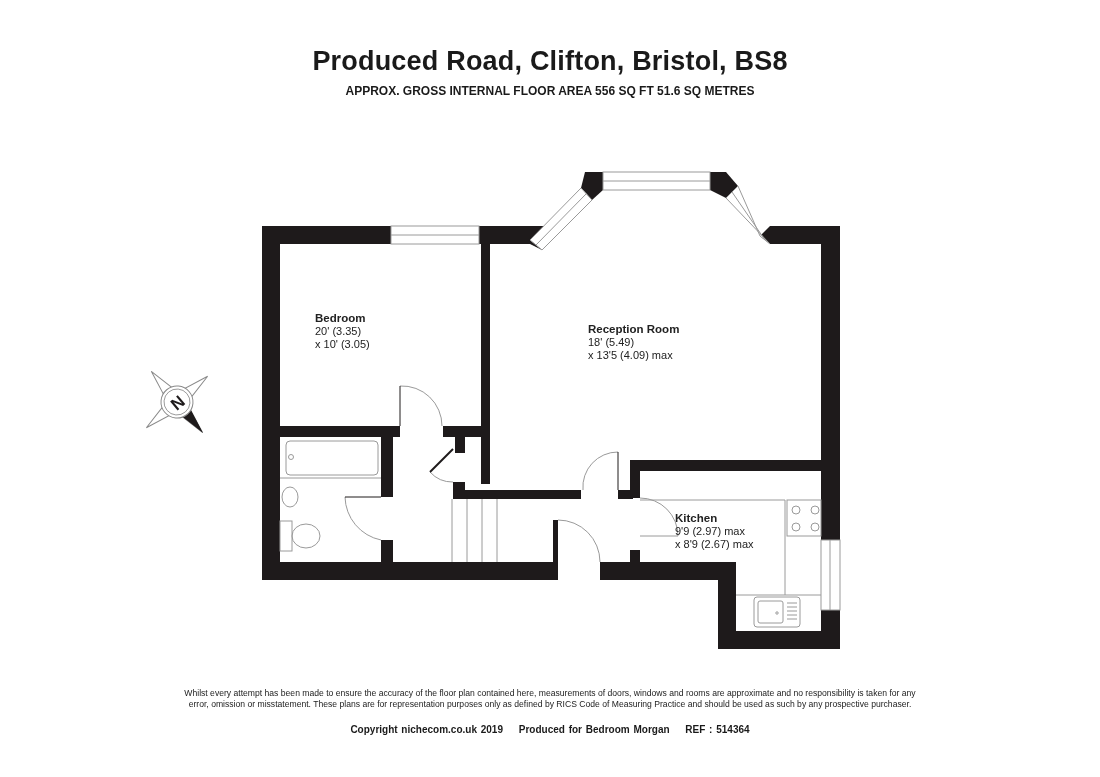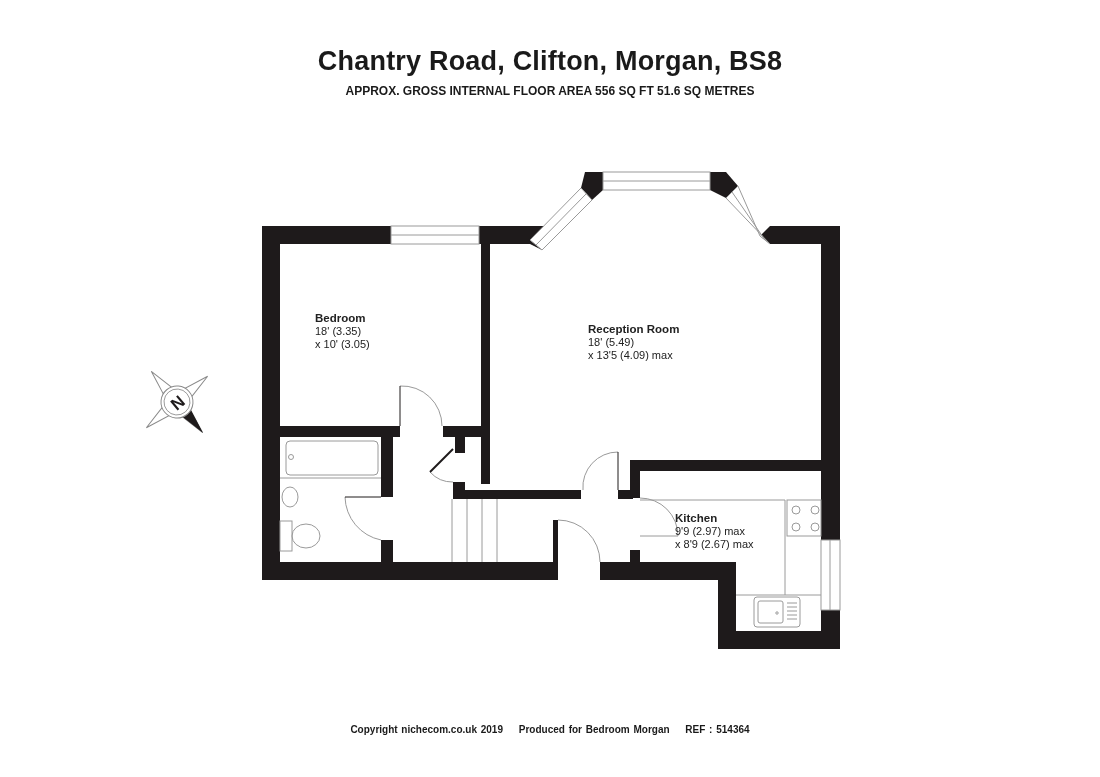--- a/index.html
+++ b/index.html
@@ -11,21 +11,21 @@
   .label .name { font-weight: bold; font-size: 11.5px; display: block; }
   .label span { display: block; }
   .disclaimer { position: absolute; left: 100px; width: 900px; top: 688px; text-align: center; font-size: 8.6px; line-height: 11px; color: #222; }
   .disclaimer span { display: block; }
   .footer { position: absolute; left: 0; width: 1100px; top: 724px; text-align: center; font-size: 10px; font-weight: bold; word-spacing: 1px; }
   .footer span { margin: 5px 6px; }
 </style>
 </head>
 <body>
 
-<div class="title">Chantry Road, Clifton, Morgan, BS8</div>
+<div class="title">Produced Road, Clifton, Bristol, BS8</div>
 <div class="subtitle">APPROX. GROSS INTERNAL FLOOR AREA 556 SQ FT 51.6 SQ METRES</div>
 
 <svg class="plan" width="1100" height="777" viewBox="0 0 1100 777" xmlns="http://www.w3.org/2000/svg">
   <g fill="#1e1a1b">
 
     <rect x="262" y="226" width="18" height="354"></rect>
 
     <rect x="262" y="226" width="129" height="18"></rect>
 
     <rect x="479" y="226" width="60" height="18"></rect>
@@ -139,36 +139,38 @@
     <polygon points="0,40 7,7 -7,7" fill="#1e1a1b"></polygon>
     <polygon points="7,7 0,40 0,14" fill="#1e1a1b"></polygon>
     <circle cx="0" cy="0" r="16" fill="#ffffff" stroke="#8a8a8a" stroke-width="1"></circle>
     <circle cx="0" cy="0" r="13" fill="#ffffff" stroke="#8a8a8a" stroke-width="0.8"></circle>
   </g>
   <text x="177" y="409" text-anchor="middle" font-family="Liberation Sans, sans-serif" font-weight="bold" font-size="17" fill="#1e1a1b" transform="rotate(-40 177 402)">N</text>
 </svg>
 
 <div class="label" style="left:315px; top:312px; width:100px;">
   <span class="name">Bedroom</span>
-  <span>18' (3.35)</span>
+  <span>20' (3.35)</span>
   <span>x 10' (3.05)</span>
 </div>
 
 <div class="label" style="left:588px; top:323px; width:140px;">
   <span class="name">Reception Room</span>
   <span>18' (5.49)</span>
   <span>x 13'5 (4.09) max</span>
 </div>
 
 <div class="label" style="left:675px; top:512px; width:110px;">
   <span class="name">Kitchen</span>
   <span>9'9 (2.97) max</span>
   <span>x 8'9 (2.67) max</span>
 </div>
 
 <div class="disclaimer">
+  <span>Whilst every attempt has been made to ensure the accuracy of the floor plan contained here, measurements of doors, windows and rooms are approximate and no responsibility is taken for any</span>
+  <span>error, omission or misstatement. These plans are for representation purposes only as defined by RICS Code of Measuring Practice and should be used as such by any prospective purchaser.</span>
 </div>
 
 <div class="footer">
   <span>Copyright nichecom.co.uk 2019</span>
   <span>Produced for Bedroom Morgan</span>
   <span>REF : 514364</span>
 </div>
 
 </body></html>

